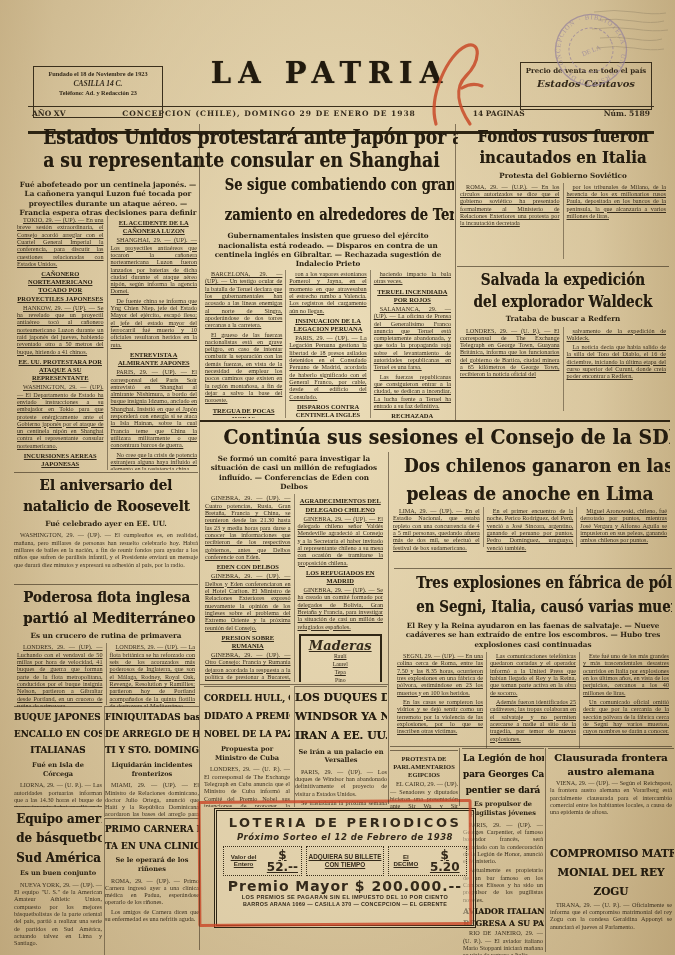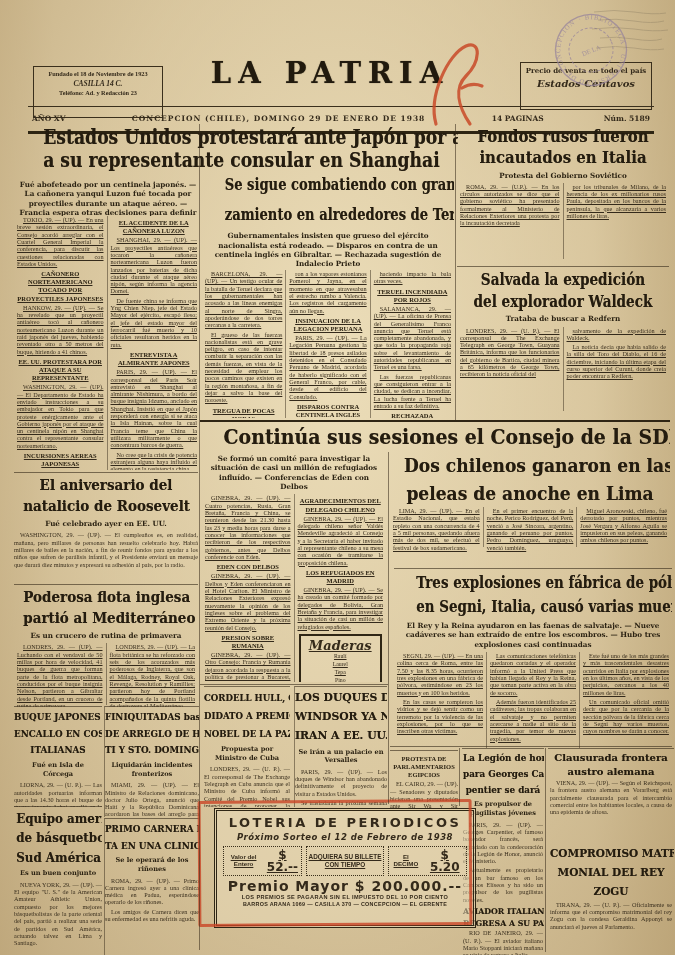--- a/index.html
+++ b/index.html
@@ -19,22 +19,22 @@
   .col{flex:1 1 0;min-width:0;padding:0 3px;text-decoration:underline;}
   .col+.col{border-left:1px solid rgba(58,46,28,.5);}
   .para{margin:0 0 2px;font:6.2px/1.18 "Liberation Serif",serif;color:#3a2f1e;}
   .ptext{display:block;text-indent:6px;text-align:justify;}
   .phead{display:block;font:bold 6.5px/1.25 "Liberation Serif",serif;text-align:center;text-transform:uppercase;margin:3px 0 1px;color:#2b2212;}
   .vline{position:absolute;width:0;border-left:1px solid rgba(52,40,24,.55);}
   .hline{position:absolute;height:0;border-top:1px solid rgba(52,40,24,.6);}
   .btop{border-top:1px solid rgba(52,40,24,.6);}
   .box{border:1px solid #3a2f1c;padding:3px 2px;text-align:center;}
   .mast-title{font-family:"DejaVu Serif",serif;font-weight:bold;font-size:29px;letter-spacing:7px;color:#211a0e;text-align:center;line-height:1.1;text-shadow:0 0 1px rgba(33,26,14,.6);}
-  .dateline{display:flex;align-items:center;border-top:1px solid #3a2f1c;border-bottom:3px solid #2d2412;
-    font:bold 7.5px/1 "DejaVu Serif",serif;padding:3px 4px;}
+  .dateline{display:flex;border-top:1px solid #3a2f1c;border-bottom:3px solid #2d2412;
+    font:bold 7.5px/1 "DejaVu Serif",serif;padding:3px 4px;gap:19px;}
   .dateline .mid{flex:1;text-align:center;letter-spacing:1px;}
   .adbox{border:2px solid #2f2615;margin:4px 1px 0;padding:3px 2px;text-align:center;background:rgba(234,220,186,.35);}
   .adbox .adtitle{font:bold italic 13px/1.1 "DejaVu Serif",serif;}
   .adbox .aditem{font:5.8px/1.35 "Liberation Serif",serif;}
   .lot{border:3px double #2f2615;background:rgba(236,222,188,.5);padding:4px 6px;text-align:center;}
   .lot .t{font:bold 13px/1.2 "DejaVu Sans",sans-serif;letter-spacing:2.5px;}
   .lot .st{font:bold italic 8.5px/1.3 "DejaVu Sans",sans-serif;letter-spacing:.5px;margin:1px 0 3px;}
   .lot .row{display:flex;gap:4px;margin-bottom:3px;}
   .lot .cell{flex:1;border:1px dotted #3a2f1c;padding:2px 1px;display:flex;align-items:center;justify-content:center;gap:3px;text-decoration:underline;}
   .lot .lbl{font:bold 6.2px/1.1 "Liberation Sans",sans-serif;text-transform:none;}

